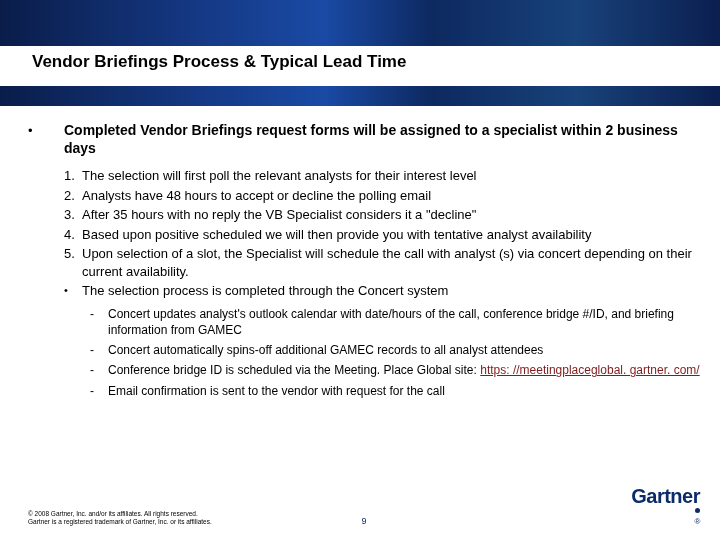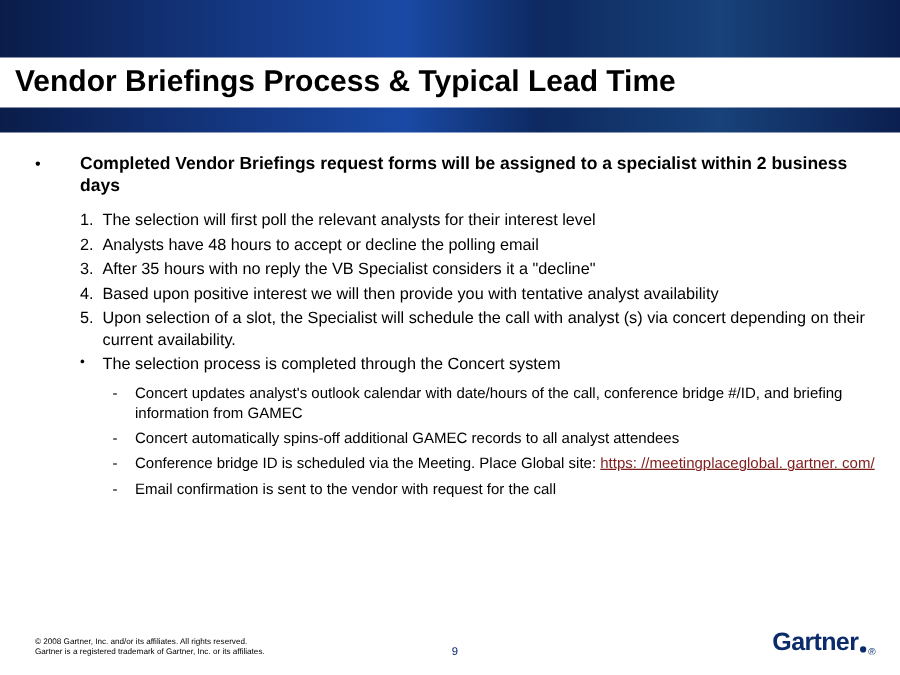--- a/index.html
+++ b/index.html
@@ -13,23 +13,23 @@
   }
   .header-band {
     position: absolute;
     top: 0; left: 0; right: 0;
     height: 46px;
     background: linear-gradient(90deg, #0a1d4a 0%, #14367f 25%, #1a4aa5 45%, #0d2960 60%, #18427a 80%, #0b1f50 100%);
   }
   .page-title {
     position: absolute;
     top: 52px;
-    left: 12px;
+    left: 32px;
     right: 16px;
-    font-size: 24px;
+    font-size: 17px;
     font-weight: bold;
     color: #000;
   }
   .title-underline {
     position: absolute;
     top: 86px;
     left: 0; right: 0;
     height: 20px;
     background: linear-gradient(90deg, #0a1d4a 0%, #14367f 25%, #1a4aa5 45%, #0d2960 60%, #18427a 80%, #0b1f50 100%);
   }
@@ -104,20 +104,21 @@
     font-size: 9px;
     color: #0b2b6b;
   }
   .logo {
     font-size: 20px;
     font-weight: bold;
     color: #0b2b6b;
     letter-spacing: -0.5px;
     display: flex;
     align-items: flex-end;
+    flex-direction: column;
   }
   .logo .dot {
     width: 5px;
     height: 5px;
     background: #0b2b6b;
     border-radius: 50%;
     margin-left: 1px;
     margin-bottom: 4px;
   }
   .logo .reg {
@@ -149,21 +150,21 @@
     <div class="item">
       <div class="marker">2.</div>
       <div class="txt">Analysts have  48 hours to accept or decline the polling email</div>
     </div>
     <div class="item">
       <div class="marker">3.</div>
       <div class="txt">After 35 hours with no reply the VB Specialist considers it a "decline"</div>
     </div>
     <div class="item">
       <div class="marker">4.</div>
-      <div class="txt">Based upon positive interest we will then provide you with tentative analyst availability</div>
+      <div class="txt">Based upon positive scheduled we will then provide you with tentative analyst availability</div>
     </div>
     <div class="item">
       <div class="marker">5.</div>
       <div class="txt">Upon selection of a slot, the Specialist will schedule the call with analyst (s) via concert depending on their current availability.</div>
     </div>
     <div class="item">
       <div class="sub-bullet-marker">•</div>
       <div class="txt">The selection process is completed through the Concert system</div>
     </div>
   </div>

